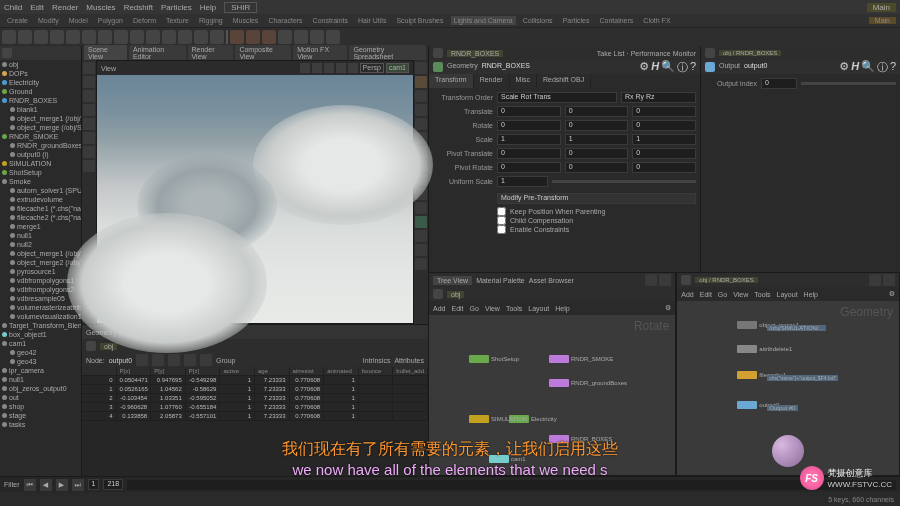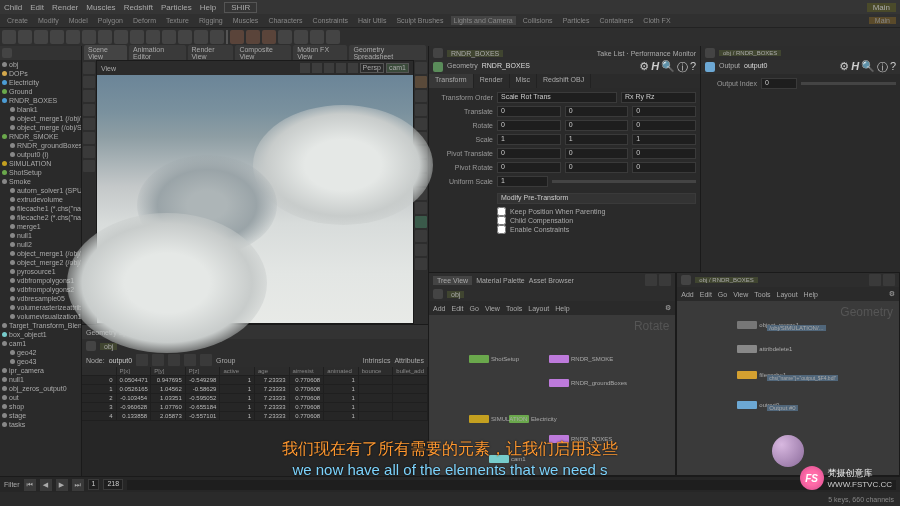--- a/index.html
+++ b/index.html
@@ -79,21 +79,21 @@
 .node-box { width: 20px; height: 8px; border-radius: 1px; }
 .node-label { font-size: 6px; color: #aaa; }
 
 .timeline { height: 16px; background: #262626; display: flex; align-items: center; padding: 0 4px; gap: 4px; font-size: 7px; border-top: 1px solid #1a1a1a; }
 .tl-btn { width: 12px; height: 12px; background: #3a3a3a; display: flex; align-items: center; justify-content: center; }
 .tl-track { flex: 1; height: 10px; background: #1e1e1e; }
 
 .status-bar { height: 14px; background: #2a2a2a; display: flex; align-items: center; justify-content: space-between; padding: 0 6px; font-size: 7px; color: #888; }
 
 .subtitle-cn { position: absolute; bottom: 46px; left: 50%; transform: translateX(-50%); font-size: 16px; color: #ff9830; font-weight: 500; z-index: 100; text-shadow: 0 0 2px #000; }
-.subtitle-en { position: absolute; bottom: 28px; left: 50%; transform: translateX(-50%); font-size: 15px; color: #7dd3fc; font-weight: 500; z-index: 100; text-shadow: 0 0 2px #000; white-space: nowrap; }
+.subtitle-en { position: absolute; bottom: 28px; left: 50%; transform: translateX(-50%); font-size: 15px; color: #f0abfc; font-weight: 500; z-index: 100; text-shadow: 0 0 2px #000; white-space: nowrap; }
 .watermark { position: absolute; bottom: 16px; right: 8px; display: flex; align-items: center; gap: 4px; z-index: 100; }
 .wm-logo { width: 24px; height: 24px; border-radius: 50%; background: radial-gradient(circle, #ff6ba8 40%, #d4498c 100%); display: flex; align-items: center; justify-content: center; font-size: 10px; color: #fff; font-style: italic; font-weight: bold; }
 .wm-text { font-size: 9px; color: #eee; }
 .wm-url { font-size: 8px; color: #ccc; }
 </style>
 </head>
 <body>
 
 <div class="top-menu">
   <span>Child</span>

